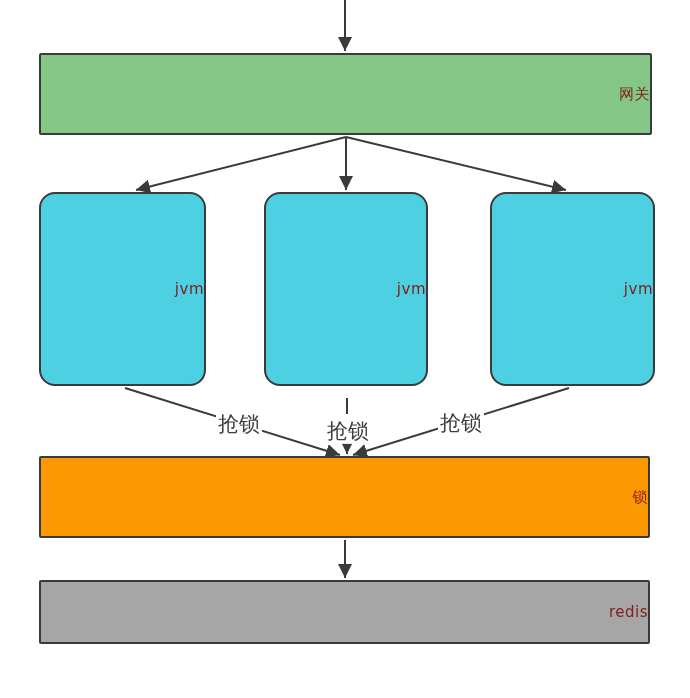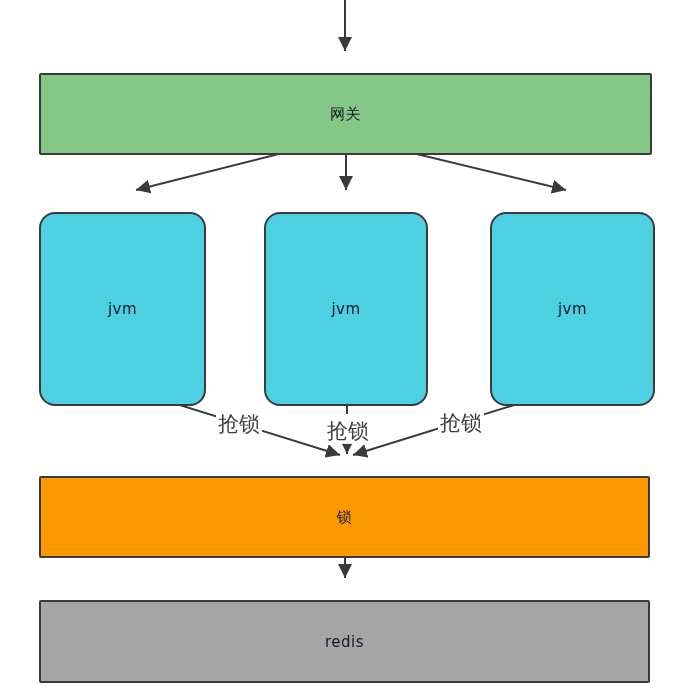--- a/index.html
+++ b/index.html
@@ -17,33 +17,32 @@
     width: 690px; height: 698px;
     pointer-events: none;
   }
   .node {
     position: absolute;
     box-sizing: border-box;
     border: 2px solid #3a3a3a;
     border-radius: 2px;
     display: flex;
     align-items: center;
-    justify-content: center;
-    color: #0f172a;
+    justify-content: flex-end;
+    color: #7f1d1d;
     font-size: 15px;
     letter-spacing: 0.5px;
-    margin-top: 20px;
   }
   .node.rounded { border-radius: 16px; }
   .node-gateway { left: 39px; top: 53px;  width: 613px; height: 82px; }
   .node-jvm1    { left: 39px; top: 192px; width: 167px; height: 194px; }
   .node-jvm2    { left: 264px; top: 192px; width: 164px; height: 194px; }
   .node-jvm3    { left: 490px; top: 192px; width: 165px; height: 194px; }
   .node-lock    { left: 39px; top: 456px; width: 611px; height: 82px; }
-  .node-redis   { left: 39px; top: 580px; width: 611px; height: 83px; }
+  .node-redis   { left: 39px; top: 580px; width: 611px; height: 64px; }
   .edge-label {
     position: absolute;
     transform: translate(-50%, -50%);
     background: #ffffff;
     padding: 0 2px;
     font-size: 21px;
     line-height: 1.25;
     color: #3d3d3d;
     white-space: nowrap;
   }

